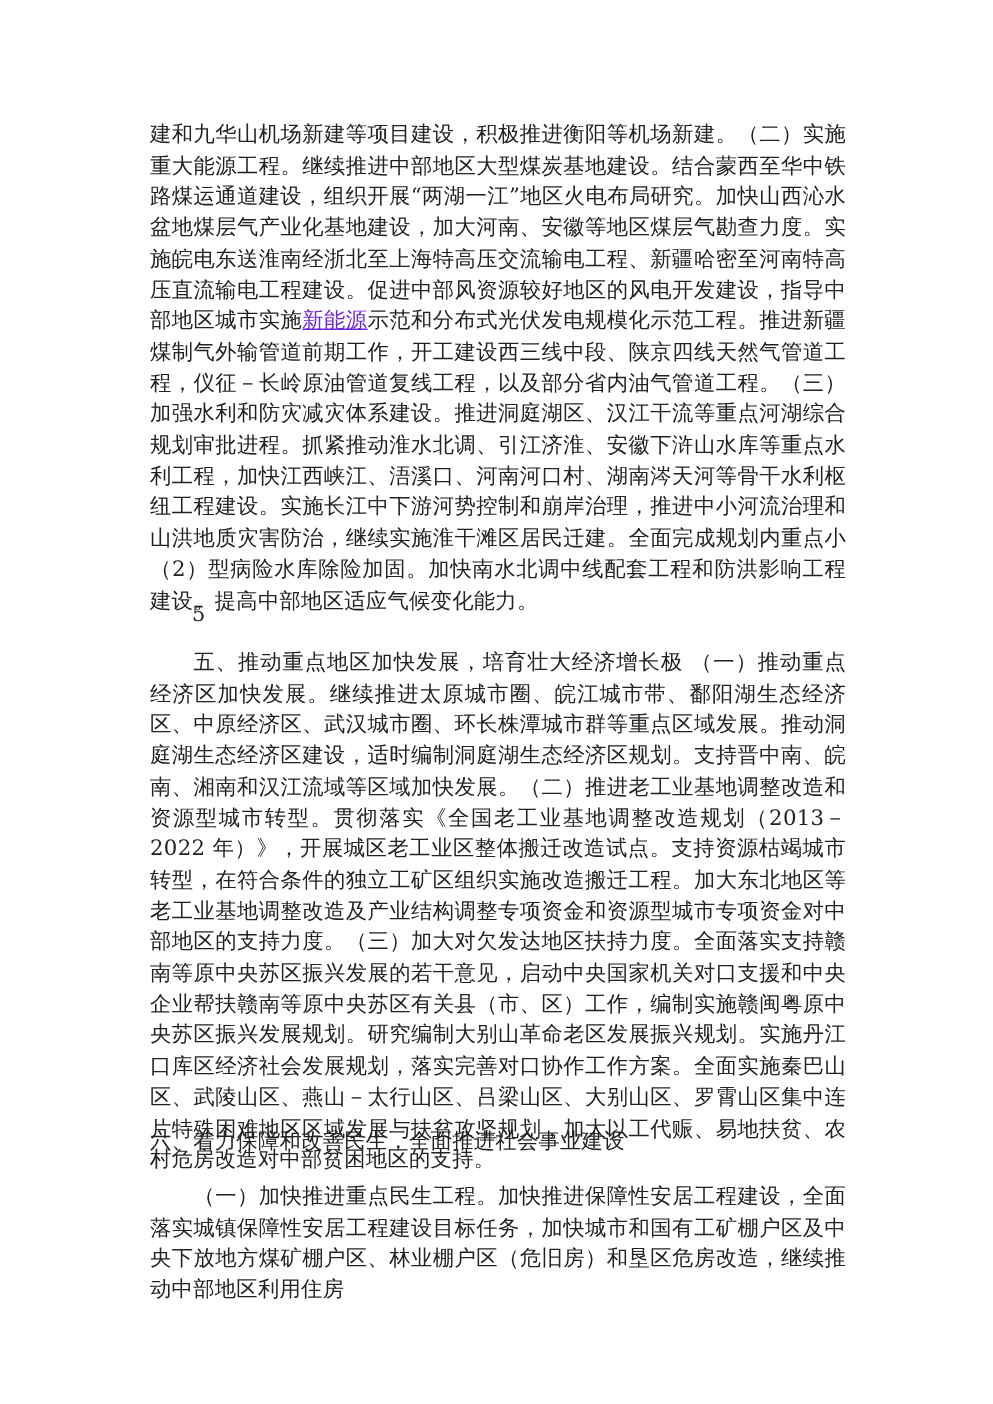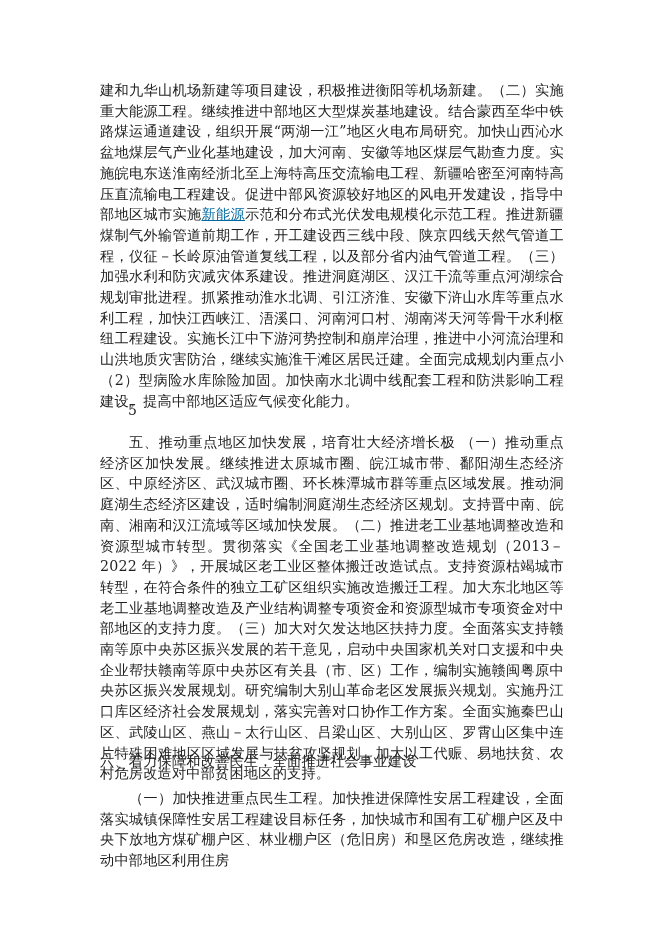--- a/index.html
+++ b/index.html
@@ -2,21 +2,21 @@
 <html><head>
 <meta charset="utf-8">
 <style>
   html, body { margin:0; padding:0; background:#ffffff; }
   body { width:662px; height:936px; position:relative; overflow:hidden;
          font-family:"DejaVu Serif","Liberation Serif",serif; color:#222; }
   .page { position:absolute; left:100px; top:0; width:464px; }
   .block { position:absolute; left:0; width:464px; font-size:14.2px; line-height:20.7px;
            text-align:justify; text-justify:inter-ideograph; letter-spacing:0.2px; }
   .indent { text-indent:29px; }
-  .link { color:#0369a1; text-decoration:underline; }
+  .link { color:#6d28d9; text-decoration:underline; }
   .pagenum { position:absolute; left:28px; font-size:14px; }
 </style>
 </head>
 <body>
 
 <div class="page">
   <div class="block" style="top:80px;"><span>建和九华山机场新建等项目建设，积极推进衡阳等机场新建。（二）实施重大能源工程。继续推进中部地区大型煤炭基地建设。结合蒙西至华中铁路煤运通道建设，组织开展“两湖一江”地区火电布局研究。加快山西沁水盆地煤层气产业化基地建设，加大河南、安徽等地区煤层气勘查力度。实施皖电东送淮南经浙北至上海特高压交流输电工程、新疆哈密至河南特高压直流输电工程建设。促进中部风资源较好地区的风电开发建设，指导中部地区城市实施</span><span class="link">新能源</span><span>示范和分布式光伏发电规模化示范工程。推进新疆煤制气外输管道前期工作，开工建设西三线中段、陕京四线天然气管道工程，仪征－长岭原油管道复线工程，以及部分省内油气管道工程。（三）加强水利和防灾减灾体系建设。推进洞庭湖区、汉江干流等重点河湖综合规划审批进程。抓紧推动淮水北调、引江济淮、安徽下浒山水库等重点水利工程，加快江西峡江、浯溪口、河南河口村、湖南涔天河等骨干水利枢纽工程建设。实施长江中下游河势控制和崩岸治理，推进中小河流治理和山洪地质灾害防治，继续实施淮干滩区居民迁建。全面完成规划内重点小（2）型病险水库除险加固。加快南水北调中线配套工程和防洪影响工程建设。提高中部地区适应气候变化能力。</span></div>
 
   <div class="pagenum" style="top:402px;">5</div>
 

